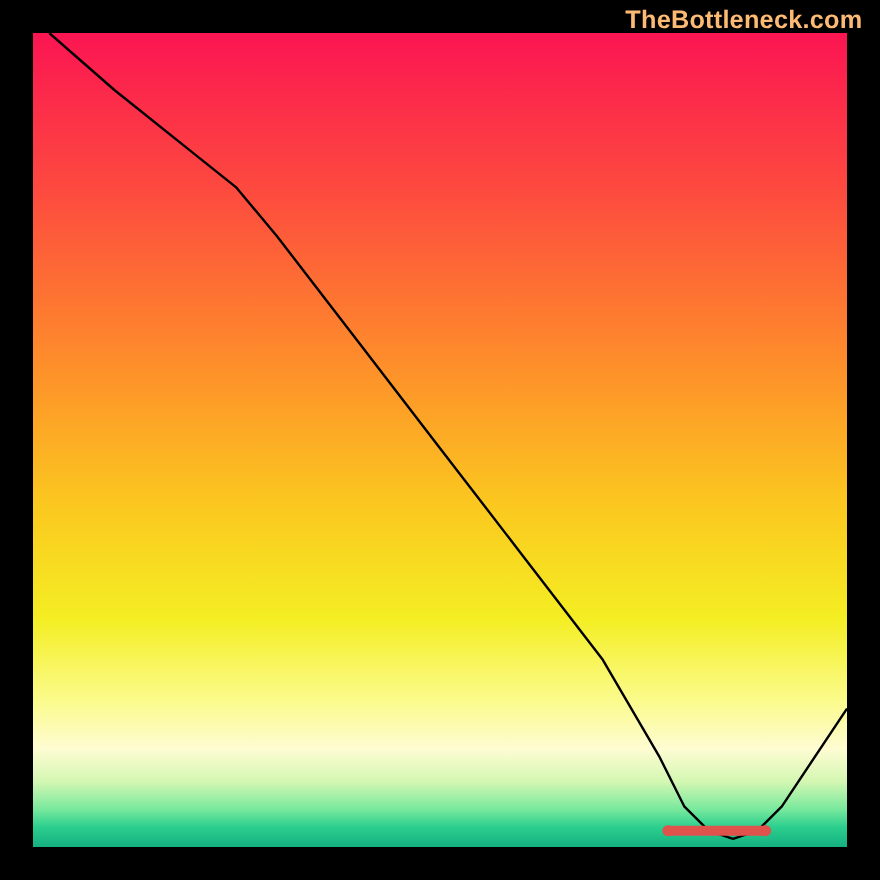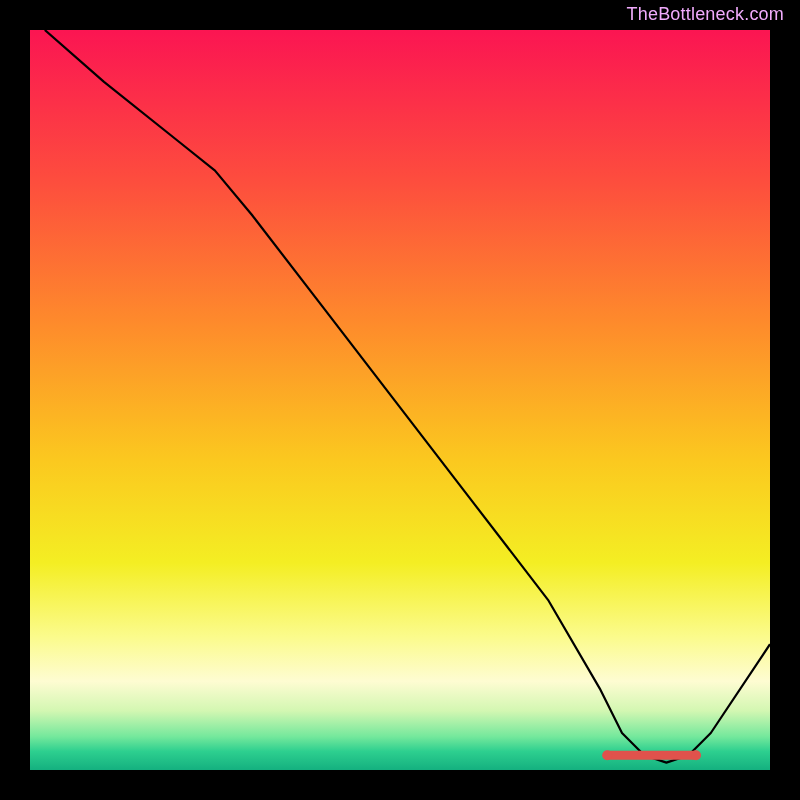--- a/index.html
+++ b/index.html
@@ -14,23 +14,23 @@
   .frame {
     position: relative;
     width: 800px;
     height: 800px;
     background: #000;
   }
   .watermark {
     position: absolute;
     top: 4px;
     right: 16px;
-    color: #f0abfc;
-    font-size: 18px;
-    font-weight: 400;
+    color: #fdba74;
+    font-size: 23px;
+    font-weight: 700;
     letter-spacing: 0.2px;
     z-index: 5;
   }
   .plot {
     position: absolute;
     left: 30px;
     top: 30px;
     width: 740px;
     height: 740px;
     overflow: hidden;

